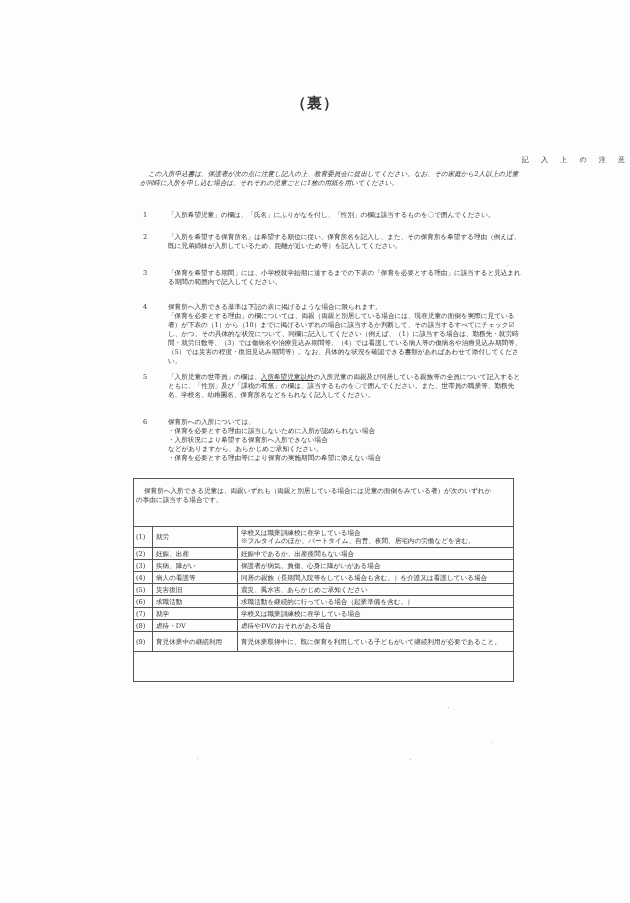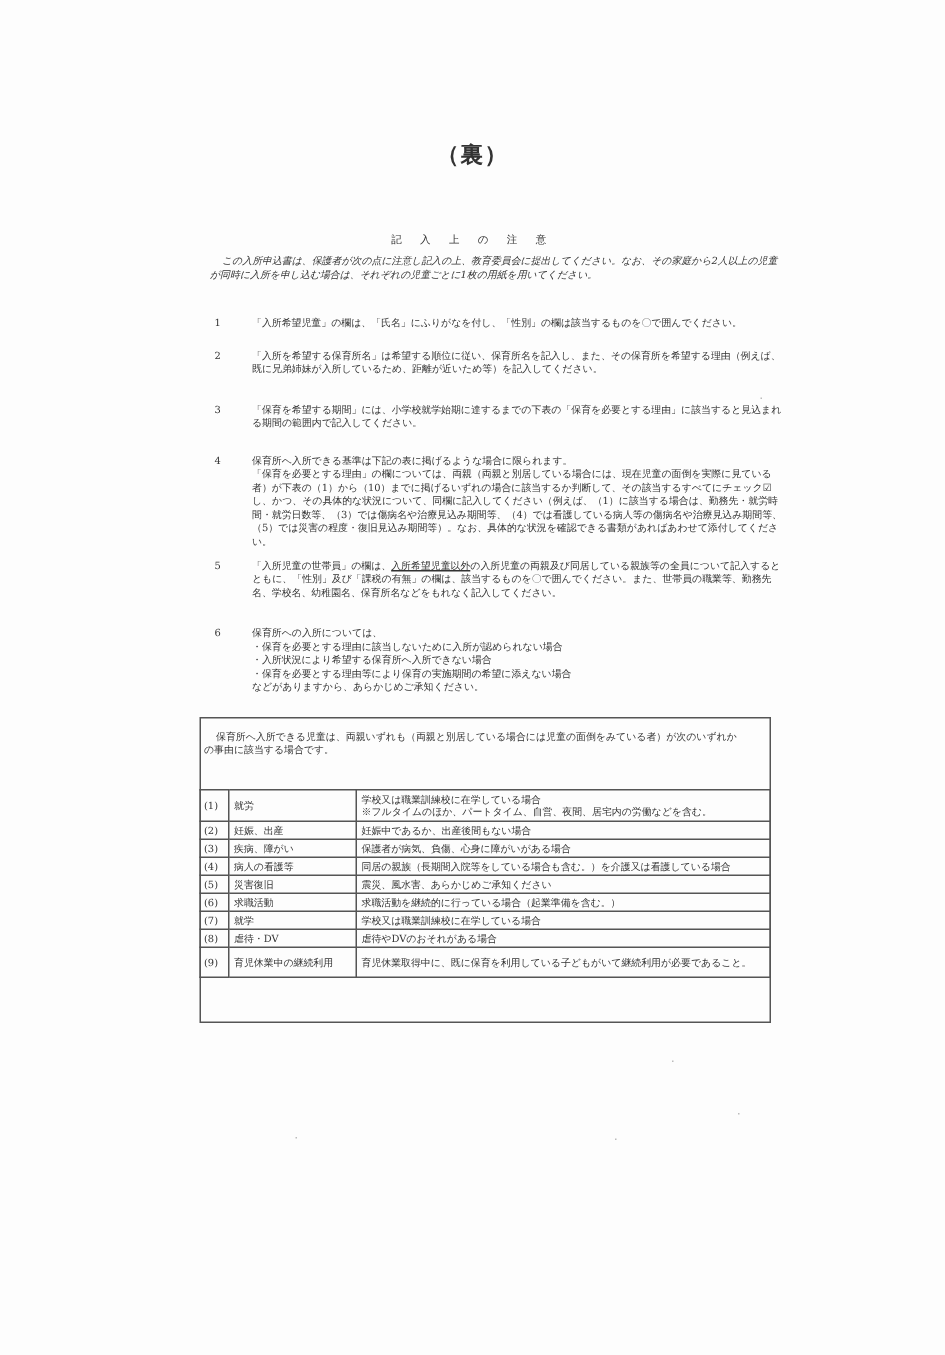--- a/index.html
+++ b/index.html
@@ -5,21 +5,21 @@
   html, body { margin:0; padding:0; }
   body {
     width:630px; height:903px; background:#fdfdfd; position:relative; overflow:hidden;
     font-family:"DejaVu Serif","Liberation Serif",serif; color:#2a2a2a;
   }
   .page-title {
     position:absolute; top:94px; left:0; width:630px; text-align:center;
     font-size:15px; font-weight:bold; letter-spacing:1px; color:#333;
   }
   .section-title {
-    position:absolute; top:155px; left:0; width:630px; text-align:center;
+    position:absolute; top:155px; left:0; width:630px; text-align:right;
     font-size:7px; letter-spacing:5px; color:#333;
   }
   .intro {
     position:absolute; top:170px; left:140px; width:380px;
     font-size:6.6px; line-height:9px; text-indent:8px; color:#333;font-style:italic;
   }
   .item { position:absolute; left:143px; width:380px; font-size:6.6px; line-height:9px; color:#333; }
   .item .num { position:absolute; left:0; top:0; width:12px; }
   .item .body { margin-left:25px; }
   .item .body p { margin:0; }
@@ -87,22 +87,22 @@
       <p><span>「入所児童の世帯員」の欄は、</span><span class="u">入所希望児童以外</span><span>の入所児童の両親及び同居している親族等の全員について記入するとともに、「性別」及び「課税の有無」の欄は、該当するものを〇で囲んでください。また、世帯員の職業等、勤務先名、学校名、幼稚園名、保育所名などをもれなく記入してください。</span></p>
     </div>
 </div>
 
 <div class="item" style="top:418px;">
   <span class="num">6</span>
   <div class="body">
     <p>保育所への入所については、</p>
     <p>・保育を必要とする理由に該当しないために入所が認められない場合</p>
     <p>・入所状況により希望する保育所へ入所できない場合</p>
+    <p>などがありますから、あらかじめご承知ください。</p>
     <p>・保育を必要とする理由等により保育の実施期間の希望に添えない場合</p>
-    <p>などがありますから、あらかじめご承知ください。</p>
   </div>
 </div>
 
 <div class="box">
   <div class="box-desc">保育所へ入所できる児童は、両親いずれも（両親と別居している場合には児童の面倒をみている者）が次のいずれかの事由に該当する場合です。</div>
   <table class="reasons">
     <tbody>
       <tr style="height:21px;">
         <td class="n">(1)</td>
         <td class="c">就労</td>

